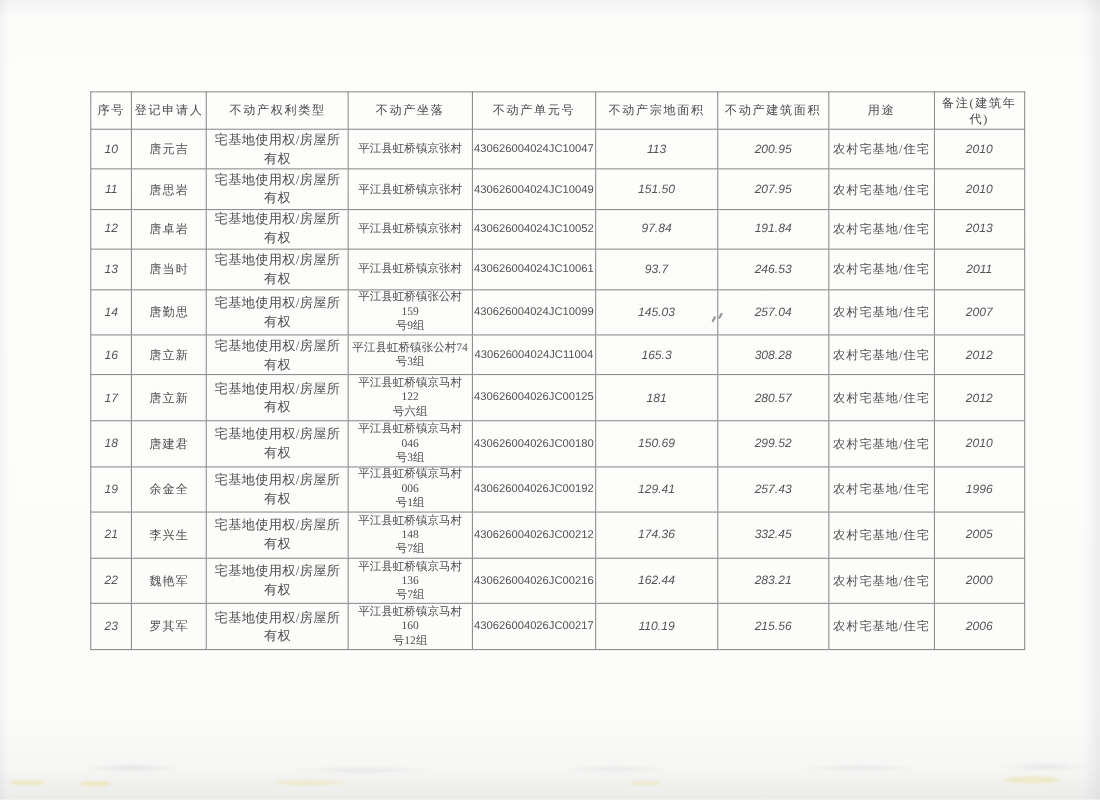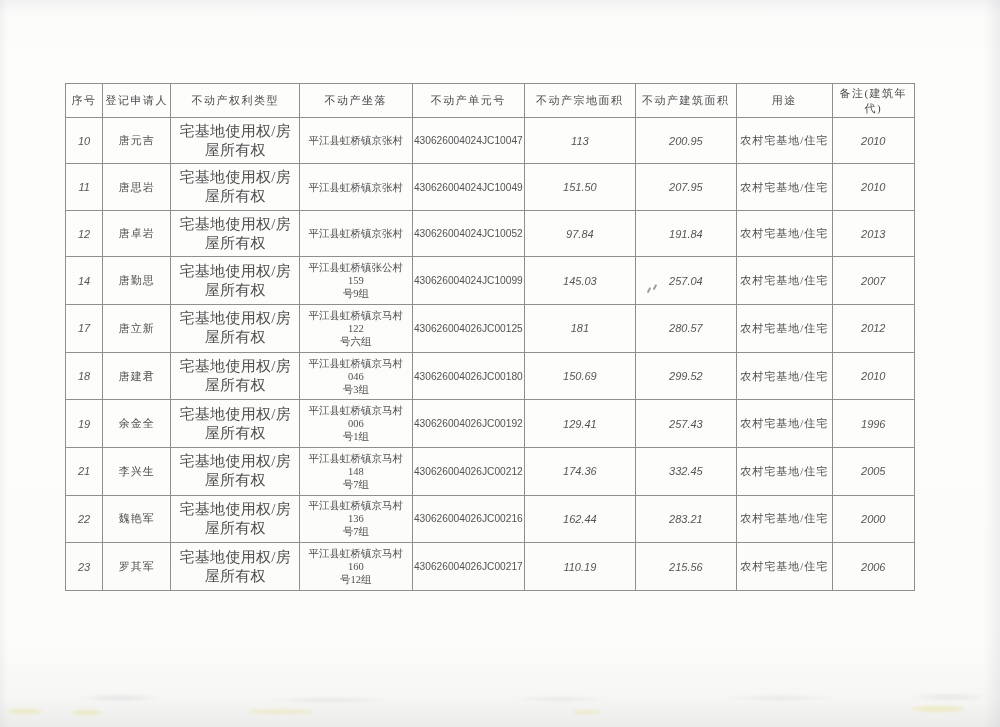--- a/index.html
+++ b/index.html
@@ -25,31 +25,31 @@
   .speck.s2{left:72px;top:710px;width:30px;height:5px;}
   .speck.s3{left:248px;top:709px;width:66px;height:5px;opacity:.4;}
   .speck.s4{left:572px;top:710px;width:30px;height:4px;opacity:.45;}
   .speck.s5{left:912px;top:706px;width:52px;height:6px;opacity:.5;}
   .pen-tick{position:absolute;left:646px;top:284px;width:12px;height:12px;}
   .pen-tick::before,.pen-tick::after{content:"";position:absolute;width:1.5px;height:6px;
     background:#9a9a9a;transform:rotate(28deg);border-radius:1px;}
   .pen-tick::before{left:2px;top:3px;}
   .pen-tick::after{left:8px;top:0;}
 
-  .table-wrap{position:absolute;left:65px;top:83px;}
+  .table-wrap{position:absolute;left:82px;top:83px;}
   table{border-collapse:collapse;table-layout:fixed;width:850px;height:508px;
     border:1px solid #6e6e6e;}
   th,td{border:1px solid #8f8f8f;text-align:center;vertical-align:middle;
     padding:0 1px;overflow:hidden;}
   thead tr{height:34px;}
   tbody tr{height:33.8px;}
   th{font-weight:normal;font-size:11px;letter-spacing:1.5px;color:#4a4a4a;}
   td{color:#4f4f4f;}
   .zh{font-size:11px;letter-spacing:1px;}
-  .rt{font-size:15px;letter-spacing:0.3px;}
+  .rt{font-size:12px;letter-spacing:0.3px;}
   .loc{font-size:10.5px;line-height:13px;letter-spacing:0;white-space:pre-line;}
   .num{font-family:"Liberation Sans","DejaVu Sans",sans-serif;font-size:11px;color:#555;letter-spacing:0;font-style:italic;}
   .unit{font-family:"Liberation Sans","DejaVu Sans",sans-serif;font-size:10.2px;color:#535353;letter-spacing:0;}
 </style>
 </head>
 <body>
 
 <div class="edge-left"></div>
 <div class="edge-right"></div>
 
@@ -107,30 +107,53 @@
     <td class="zh">唐卓岩</td>
     <td class="rt">宅基地使用权/房屋所有权</td>
     <td class="loc">平江县虹桥镇京张村</td>
     <td class="unit">430626004024JC10052</td>
     <td class="num">97.84</td>
     <td class="num">191.84</td>
     <td class="zh">农村宅基地/住宅</td>
     <td class="num">2013</td>
   </tr>
         <tr>
+    <td class="num">13</td>
+    <td class="zh">唐当时</td>
+    <td class="rt">宅基地使用权/房屋所有权</td>
+    <td class="loc">平江县虹桥镇京张村</td>
+    <td class="unit">430626004024JC10061</td>
+    <td class="num">93.7</td>
+    <td class="num">246.53</td>
+    <td class="zh">农村宅基地/住宅</td>
+    <td class="num">2011</td>
+  </tr>
+        <tr>
     <td class="num">14</td>
     <td class="zh">唐勤思</td>
     <td class="rt">宅基地使用权/房屋所有权</td>
     <td class="loc">平江县虹桥镇张公村159
 号9组</td>
     <td class="unit">430626004024JC10099</td>
     <td class="num">145.03</td>
     <td class="num">257.04</td>
     <td class="zh">农村宅基地/住宅</td>
     <td class="num">2007</td>
+  </tr>
+        <tr>
+    <td class="num">16</td>
+    <td class="zh">唐立新</td>
+    <td class="rt">宅基地使用权/房屋所有权</td>
+    <td class="loc">平江县虹桥镇张公村74
+号3组</td>
+    <td class="unit">430626004024JC11004</td>
+    <td class="num">165.3</td>
+    <td class="num">308.28</td>
+    <td class="zh">农村宅基地/住宅</td>
+    <td class="num">2012</td>
   </tr>
         <tr>
     <td class="num">17</td>
     <td class="zh">唐立新</td>
     <td class="rt">宅基地使用权/房屋所有权</td>
     <td class="loc">平江县虹桥镇京马村122
 号六组</td>
     <td class="unit">430626004026JC00125</td>
     <td class="num">181</td>
     <td class="num">280.57</td>

